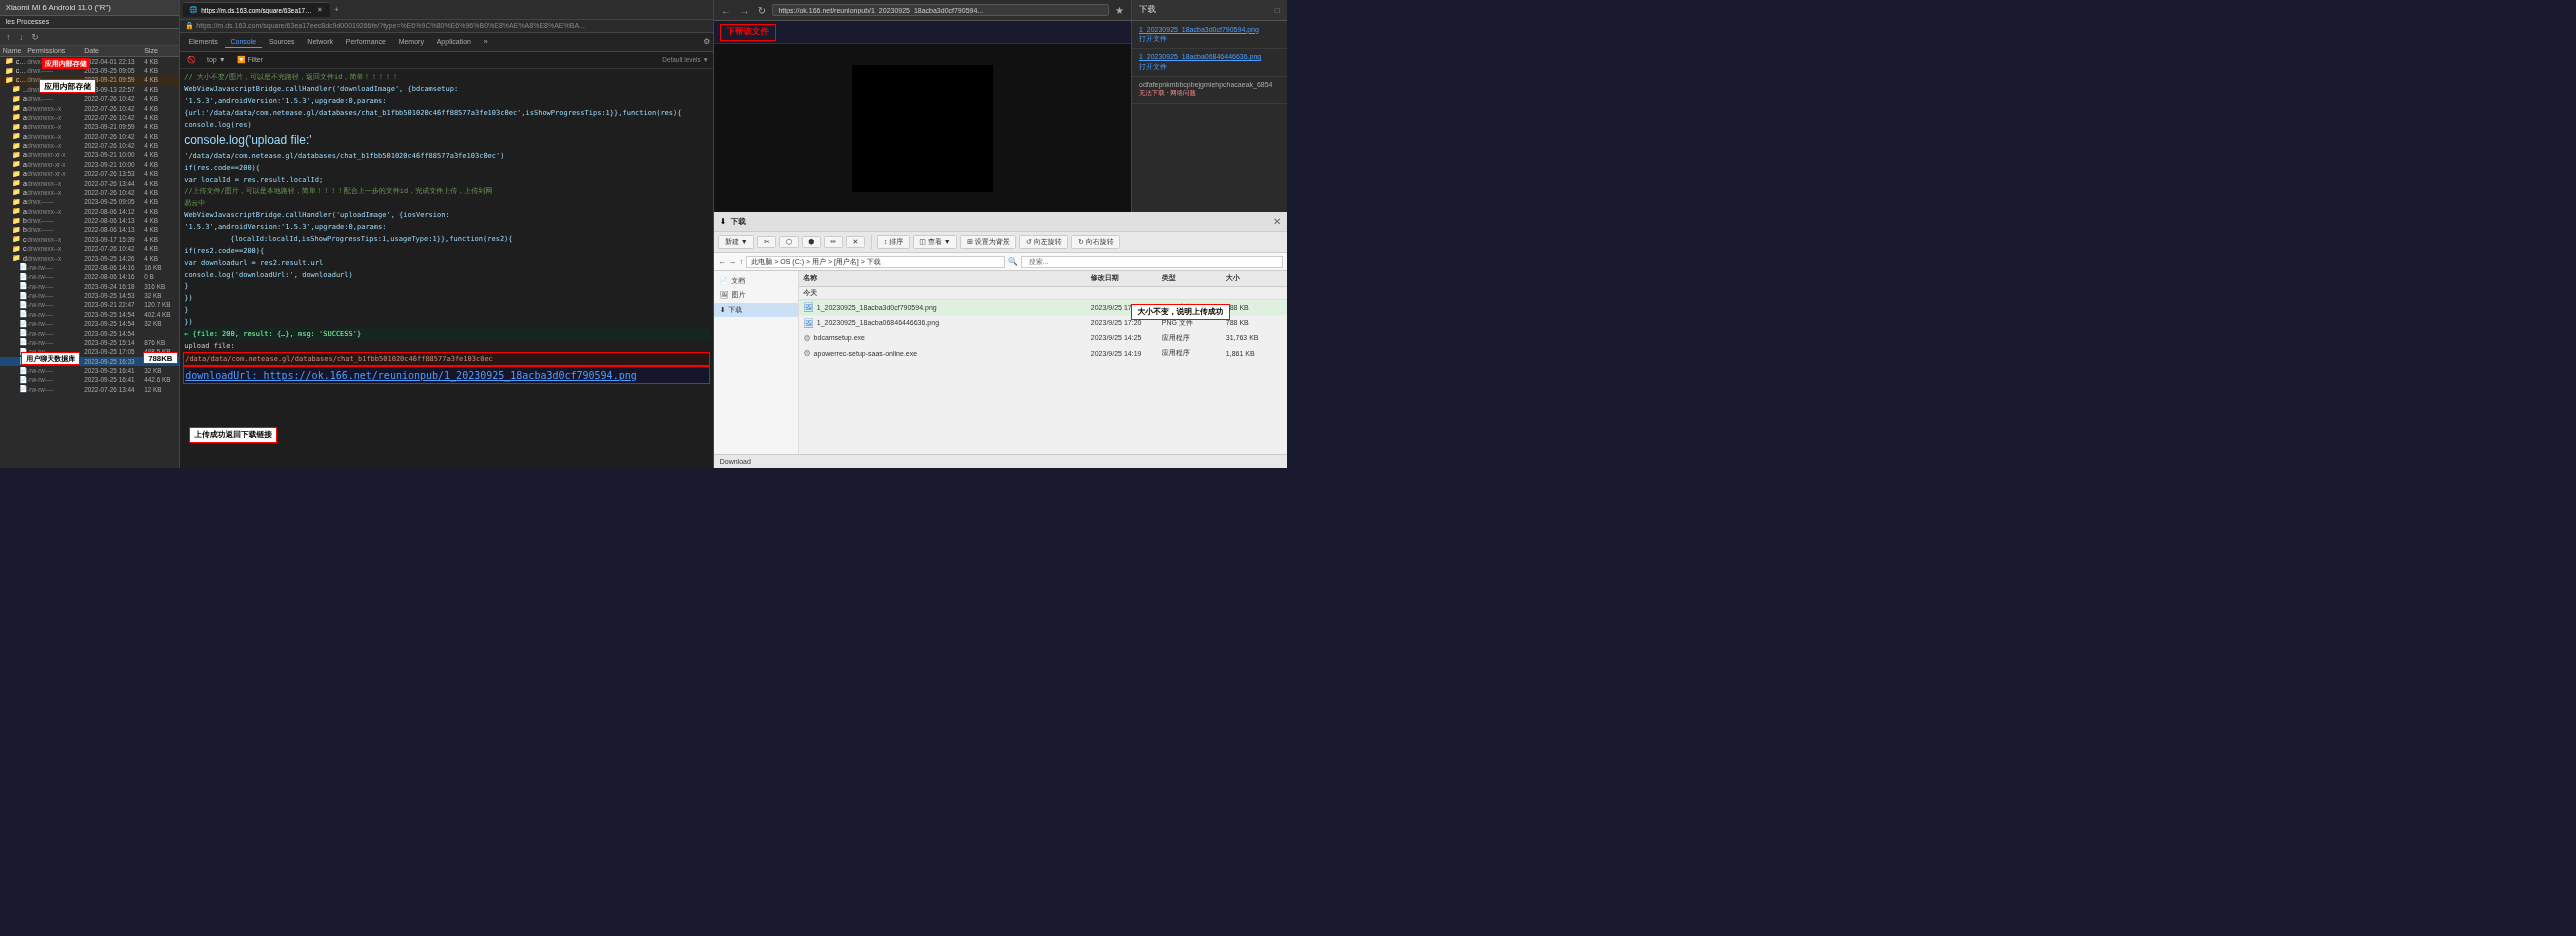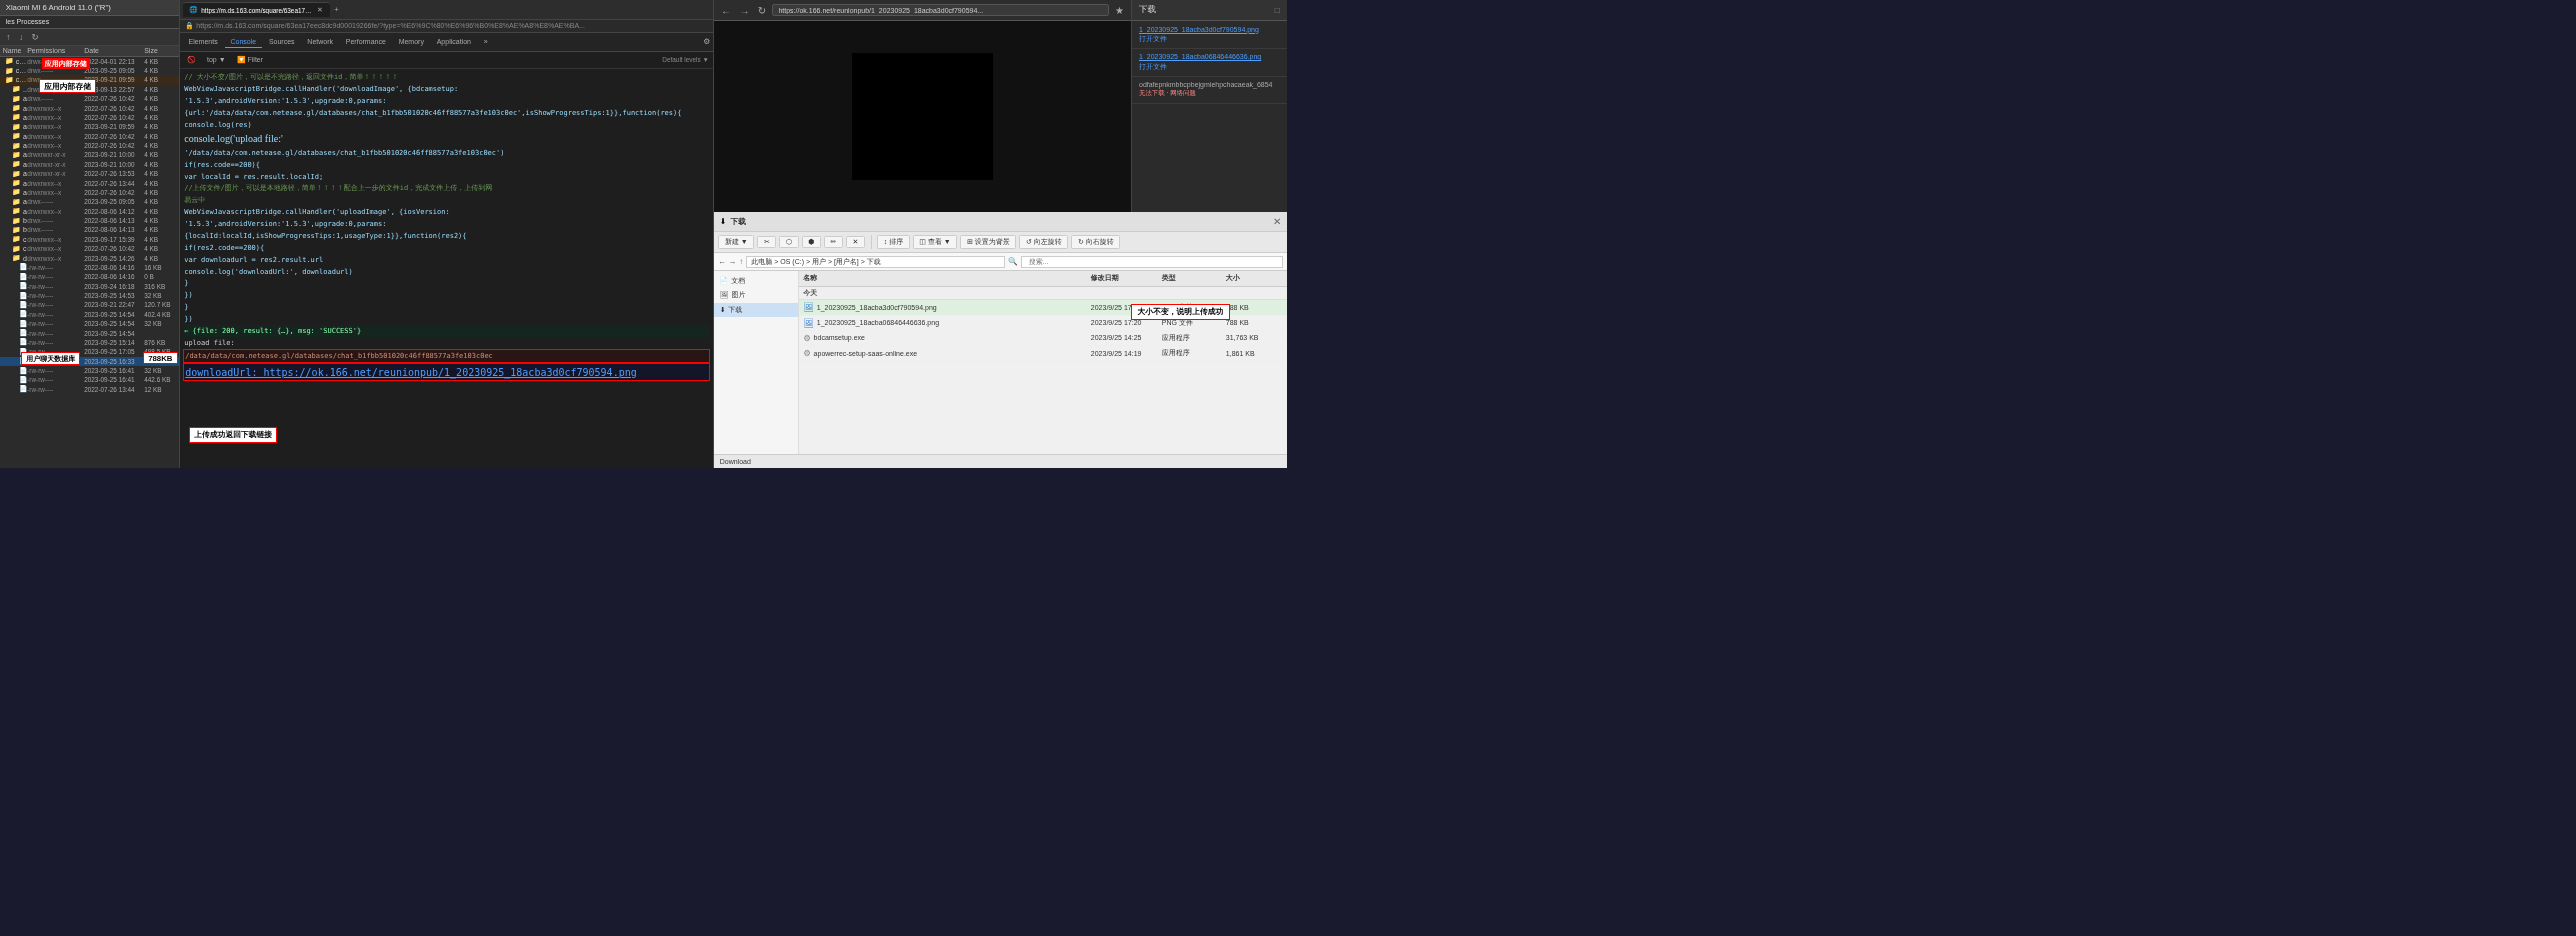--- a/index.html
+++ b/index.html
@@ -784,29 +784,29 @@
     <span class="console-toolbar-btn">top ▼</span>
     <span class="console-toolbar-btn">🔽 Filter</span>
     <span style="margin-left:auto; font-size:6.4px; color:#888;">Default levels ▼</span>
   </div>
   <div class="console-content" id="console-content">
       <div style="font-size: 7px; color: rgb(106, 153, 85); font-family: Consolas, monospace; padding: 0.7px 1.4px; line-height: 1.5;">// 大小不变/图片，可以是不完路径，返回文件id，简单！！！！！</div>
       <div style="font-size: 7px; color: rgb(156, 220, 254); font-family: Consolas, monospace; padding: 0.7px 1.4px; line-height: 1.5;">WebViewJavascriptBridge.callHandler('downloadImage', {bdcamsetup:</div>
       <div style="font-size: 7px; color: rgb(156, 220, 254); font-family: Consolas, monospace; padding: 0.7px 1.4px; line-height: 1.5;">  '1.5.3',androidVersion:'1.5.3',upgrade:0,params:</div>
       <div style="font-size: 7px; color: rgb(156, 220, 254); font-family: Consolas, monospace; padding: 0.7px 1.4px; line-height: 1.5;">  {url:'/data/data/com.netease.gl/databases/chat_b1fbb501020c46ff88577a3fe103c0ec',isShowProgressTips:1}},function(res){</div>
       <div style="font-size: 7px; color: rgb(156, 220, 254); font-family: Consolas, monospace; padding: 0.7px 1.4px; line-height: 1.5;">    console.log(res)</div>
-      <div style="font-size: 10px; color: rgb(156, 220, 254); font-family: Liberation Serif, serif; padding: 0.7px 1.4px; line-height: 1.5;">    console.log('upload file:'</div>
+      <div style="font-size: 12px; color: rgb(156, 220, 254); font-family: Liberation Sans, sans-serif; padding: 0.7px 1.4px; line-height: 1.5;">    console.log('upload file:'</div>
       <div style="font-size: 7px; color: rgb(156, 220, 254); font-family: Consolas, monospace; padding: 0.7px 1.4px; line-height: 1.5;">    '/data/data/com.netease.gl/databases/chat_b1fbb501020c46ff88577a3fe103c0ec')</div>
       <div style="font-size: 7px; color: rgb(156, 220, 254); font-family: Consolas, monospace; padding: 0.7px 1.4px; line-height: 1.5;">    if(res.code==200){</div>
       <div style="font-size: 7px; color: rgb(156, 220, 254); font-family: Consolas, monospace; padding: 0.7px 1.4px; line-height: 1.5;">      var localId = res.result.localId;</div>
       <div style="font-size: 7px; color: rgb(106, 153, 85); font-family: Consolas, monospace; padding: 0.7px 1.4px; line-height: 1.5;">      //上传文件/图片，可以是本地路径，简单！！！！配合上一步的文件id，完成文件上传，上传到网</div>
       <div style="font-size: 7px; color: rgb(106, 153, 85); font-family: Consolas, monospace; padding: 0.7px 1.4px; line-height: 1.5;">易云中</div>
       <div style="font-size: 7px; color: rgb(156, 220, 254); font-family: Consolas, monospace; padding: 0.7px 1.4px; line-height: 1.5;">      WebViewJavascriptBridge.callHandler('uploadImage', {iosVersion:</div>
       <div style="font-size: 7px; color: rgb(156, 220, 254); font-family: Consolas, monospace; padding: 0.7px 1.4px; line-height: 1.5;">      '1.5.3',androidVersion:'1.5.3',upgrade:0,params:</div>
-      <div style="font-size: 7px; color: rgb(156, 220, 254); font-family: Consolas, monospace; padding: 0.7px 1.4px; line-height: 1.5;">      {localId:localId,isShowProgressTips:1,usageType:1}},function(res2){</div>
+      <div style="font-size: 7px; color: rgb(156, 220, 254); font-family: Consolas, monospace; padding: 0.7px 1.4px; line-height: 1.5; margin-left: 46px;">      {localId:localId,isShowProgressTips:1,usageType:1}},function(res2){</div>
       <div style="font-size: 7px; color: rgb(156, 220, 254); font-family: Consolas, monospace; padding: 0.7px 1.4px; line-height: 1.5;">        if(res2.code==200){</div>
       <div style="font-size: 7px; color: rgb(156, 220, 254); font-family: Consolas, monospace; padding: 0.7px 1.4px; line-height: 1.5;">          var downloadurl = res2.result.url</div>
       <div style="font-size: 7px; color: rgb(156, 220, 254); font-family: Consolas, monospace; padding: 0.7px 1.4px; line-height: 1.5;">          console.log('downloadUrl:', downloadurl)</div>
       <div style="font-size: 7px; color: rgb(156, 220, 254); font-family: Consolas, monospace; padding: 0.7px 1.4px; line-height: 1.5;">        }</div>
       <div style="font-size: 7px; color: rgb(156, 220, 254); font-family: Consolas, monospace; padding: 0.7px 1.4px; line-height: 1.5;">      })</div>
       <div style="font-size: 7px; color: rgb(156, 220, 254); font-family: Consolas, monospace; padding: 0.7px 1.4px; line-height: 1.5;">    }</div>
       <div style="font-size: 7px; color: rgb(156, 220, 254); font-family: Consolas, monospace; padding: 0.7px 1.4px; line-height: 1.5;">  })</div>
       <div style="font-size: 7px; color: rgb(136, 255, 170); font-family: Consolas, monospace; padding: 0.7px 1.4px; background: rgb(21, 37, 32); line-height: 1.5;">← {file: 200, result: {…}, msg: 'SUCCESS'}</div>
       <div style="font-size: 7px; color: rgb(204, 204, 204); font-family: Consolas, monospace; padding: 0.7px 1.4px; line-height: 1.5;">upload file:</div>
       <div style="font-size: 7px; color: rgb(206, 145, 120); font-family: Consolas, monospace; padding: 0.7px 1.4px; border: 0.7px solid red; background: rgb(42, 21, 21); line-height: 1.5;">/data/data/com.netease.gl/databases/chat_b1fbb501020c46ff88577a3fe103c0ec</div>
@@ -821,20 +821,25 @@
 <div style="position:absolute; left:714px; top:0; width:573px; height:212px; display:flex; background:#1a1a2e;">
   <div class="browser-window">
     <div class="browser-nav">
       <span class="browser-nav-btn">←</span>
       <span class="browser-nav-btn">→</span>
       <span class="browser-nav-btn">↻</span>
       <input class="browser-url-bar" value="https://ok.166.net/reunionpub/1_20230925_18acba3d0cf790594..." readonly="" style="">
       <span class="browser-nav-btn">★</span>
     </div>
 
+    <div style="position:relative; background:#1a1a2e; padding:2.8px 5.7px; border-bottom:0.7px solid #333;">
+      <div style="border:1.4px solid red; display:inline-block; padding:1.4px 5.7px;">
+        <span style="color:red; font-weight:bold; font-size:8.5px;">下帮该文件</span>
+      </div>
+    </div>
     <div class="browser-content">
       <div class="black-image"></div>
     </div>
   </div>
   <div class="download-sidebar">
     <div class="download-sidebar-title">
       <span>下载</span>
       <span style="margin-left:auto; color:#888; cursor:pointer;">□</span>
     </div>
     <div class="download-item">

